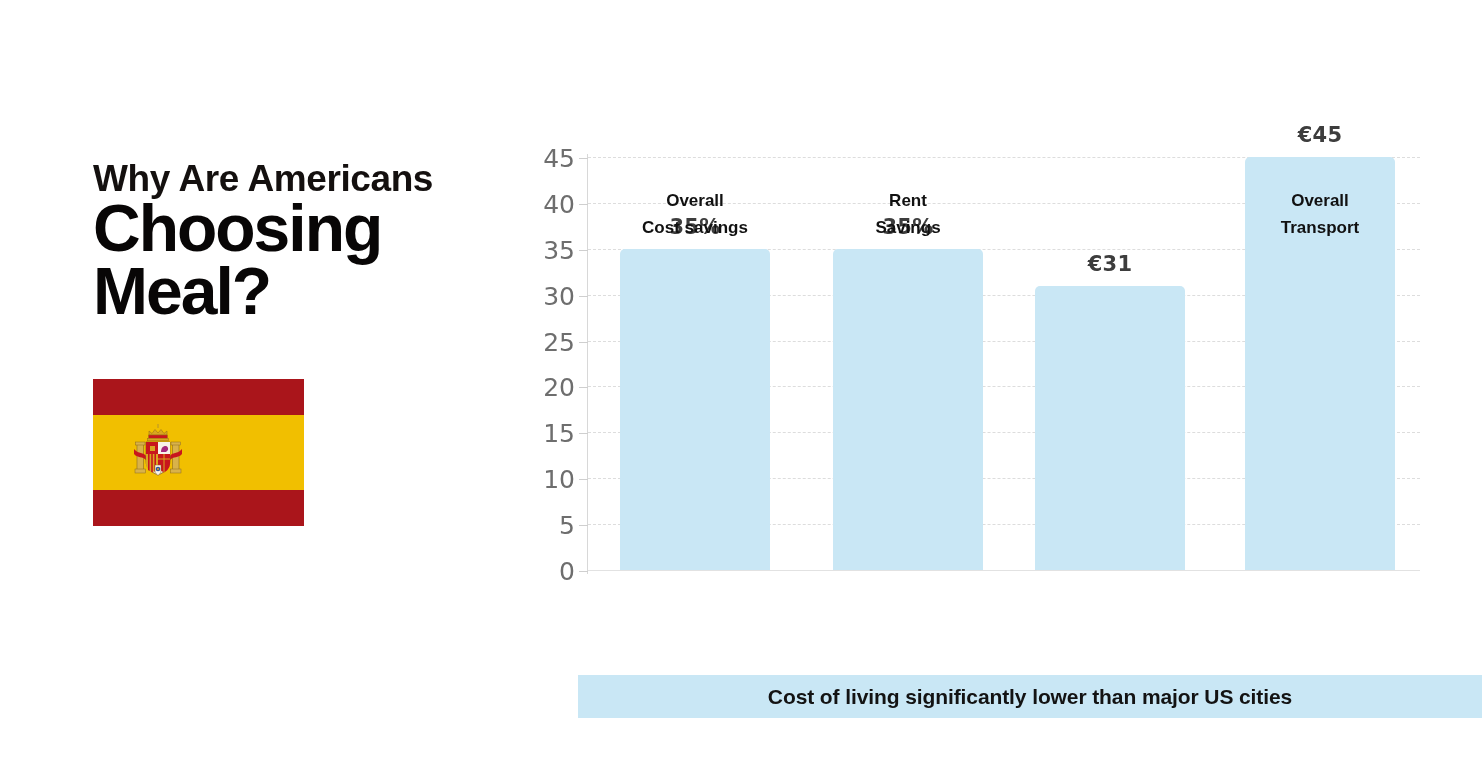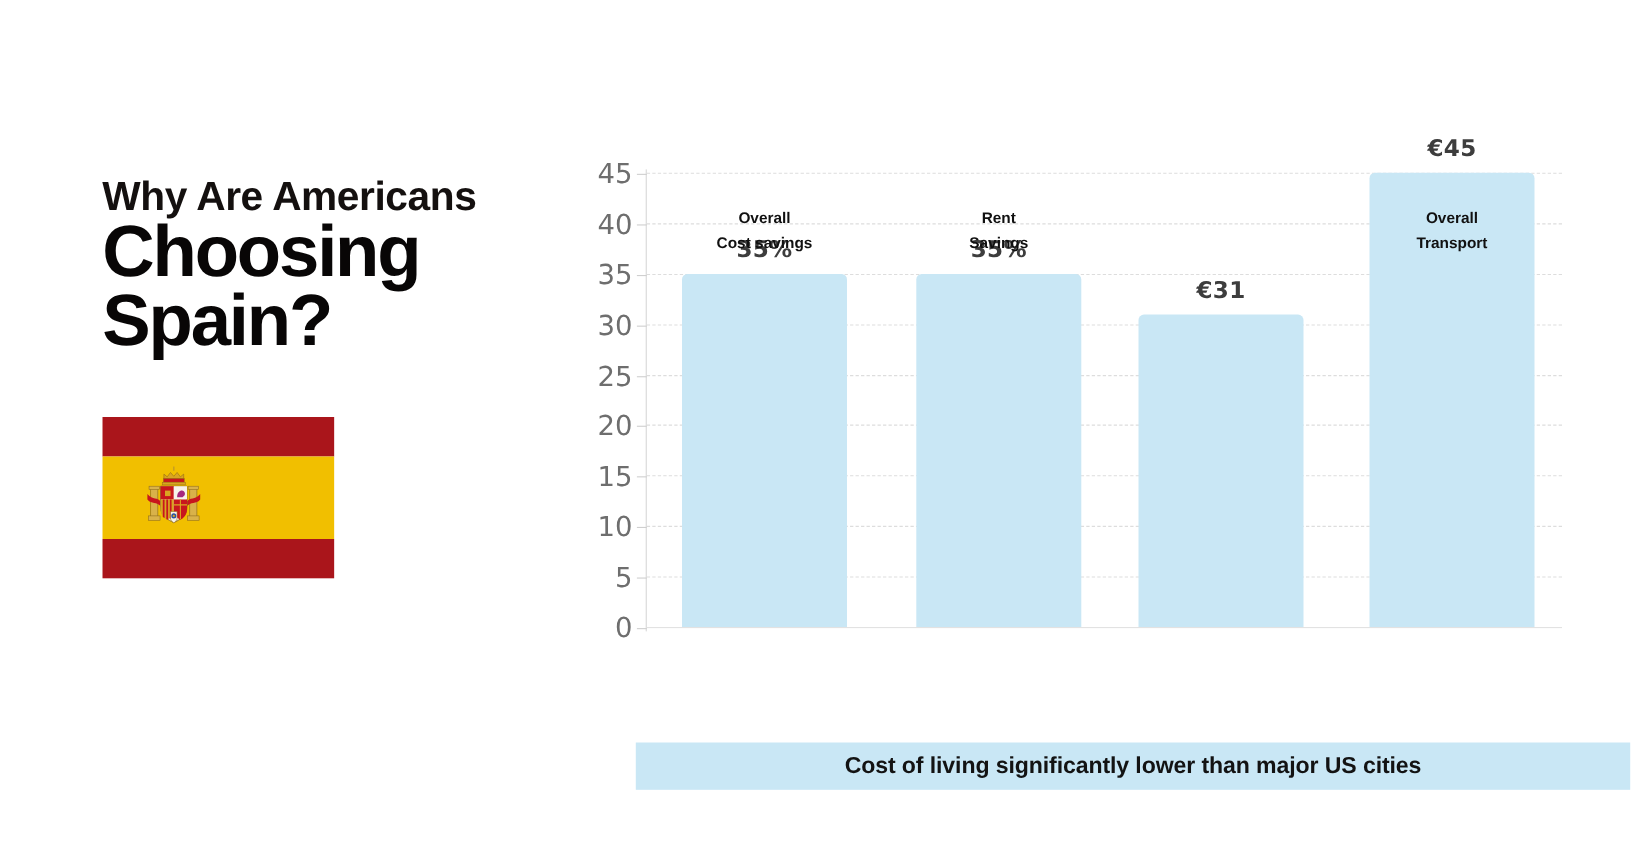--- a/index.html
+++ b/index.html
@@ -144,21 +144,21 @@
     color: #3d3d3d;
     letter-spacing: 0.2px;
     font-family: "DejaVu Sans", sans-serif;
   }
   .cat-label {
     position: absolute;
     top: 30px;
     left: -25px;
     width: calc(100% + 50px);
     text-align: center;
-    font-size: 14px;
+    font-size: 17px;
     font-weight: 700;
     color: #111111;
     line-height: 1.6;
   }
   .cat-label span { display: block; }
 
   
   .banner {
     position: absolute;
     left: 578px;
@@ -180,21 +180,21 @@
 </style>
 </head>
 <body>
 
 <div id="infographic">
 
   <div class="left-panel">
     <div class="headline-light">Why Are Americans</div>
     <div class="headline-heavy">
       <span>Choosing</span>
-      <span>Spain?</span>
+      <span>Meal?</span>
     </div>
   </div>
 
   <div class="flag">
     <div class="flag-band flag-red-top"></div>
     <div class="flag-band flag-yellow"></div>
     <div class="flag-band flag-red-bottom"></div>
     <svg class="flag-coa" viewBox="0 0 62 62">
 
       <path d="M31 3 L31 7" stroke="#C8A020" stroke-width="1.4"></path>

